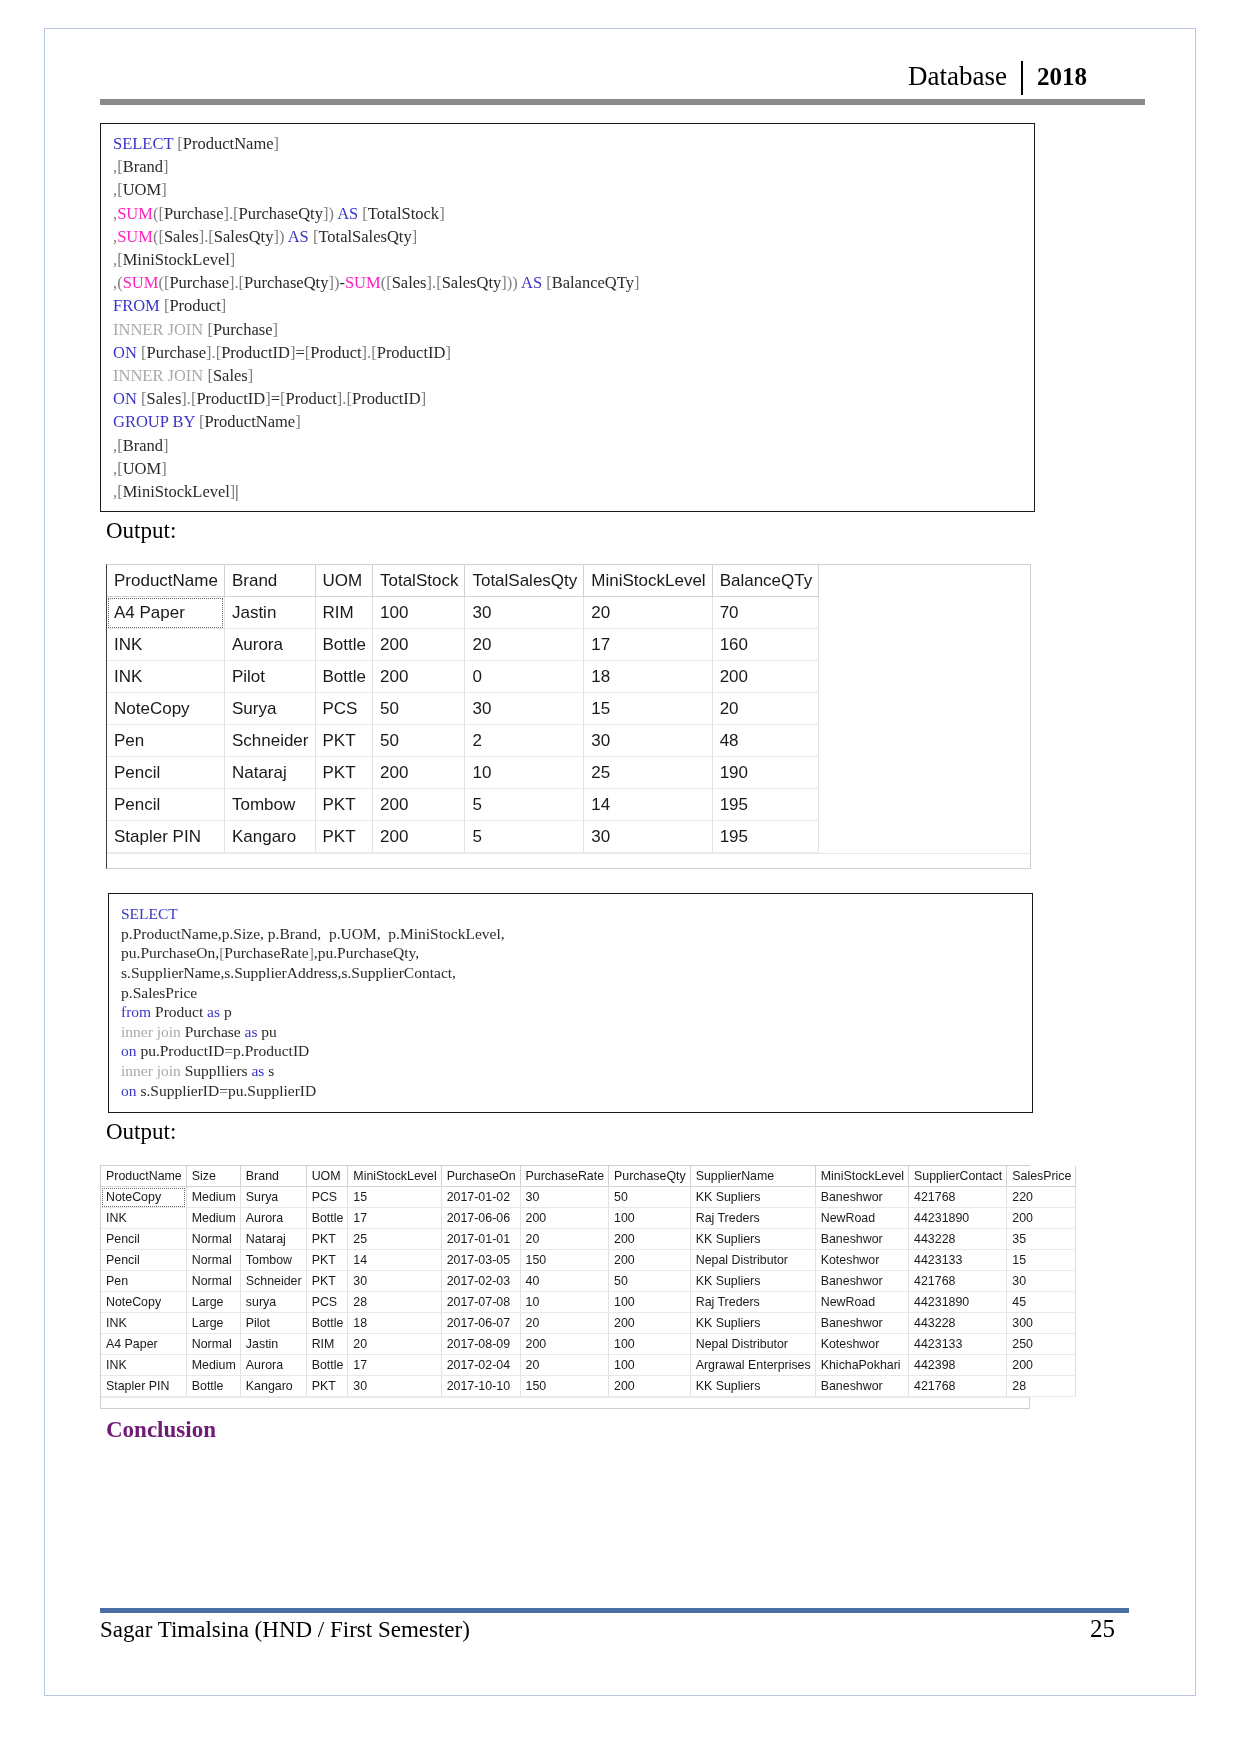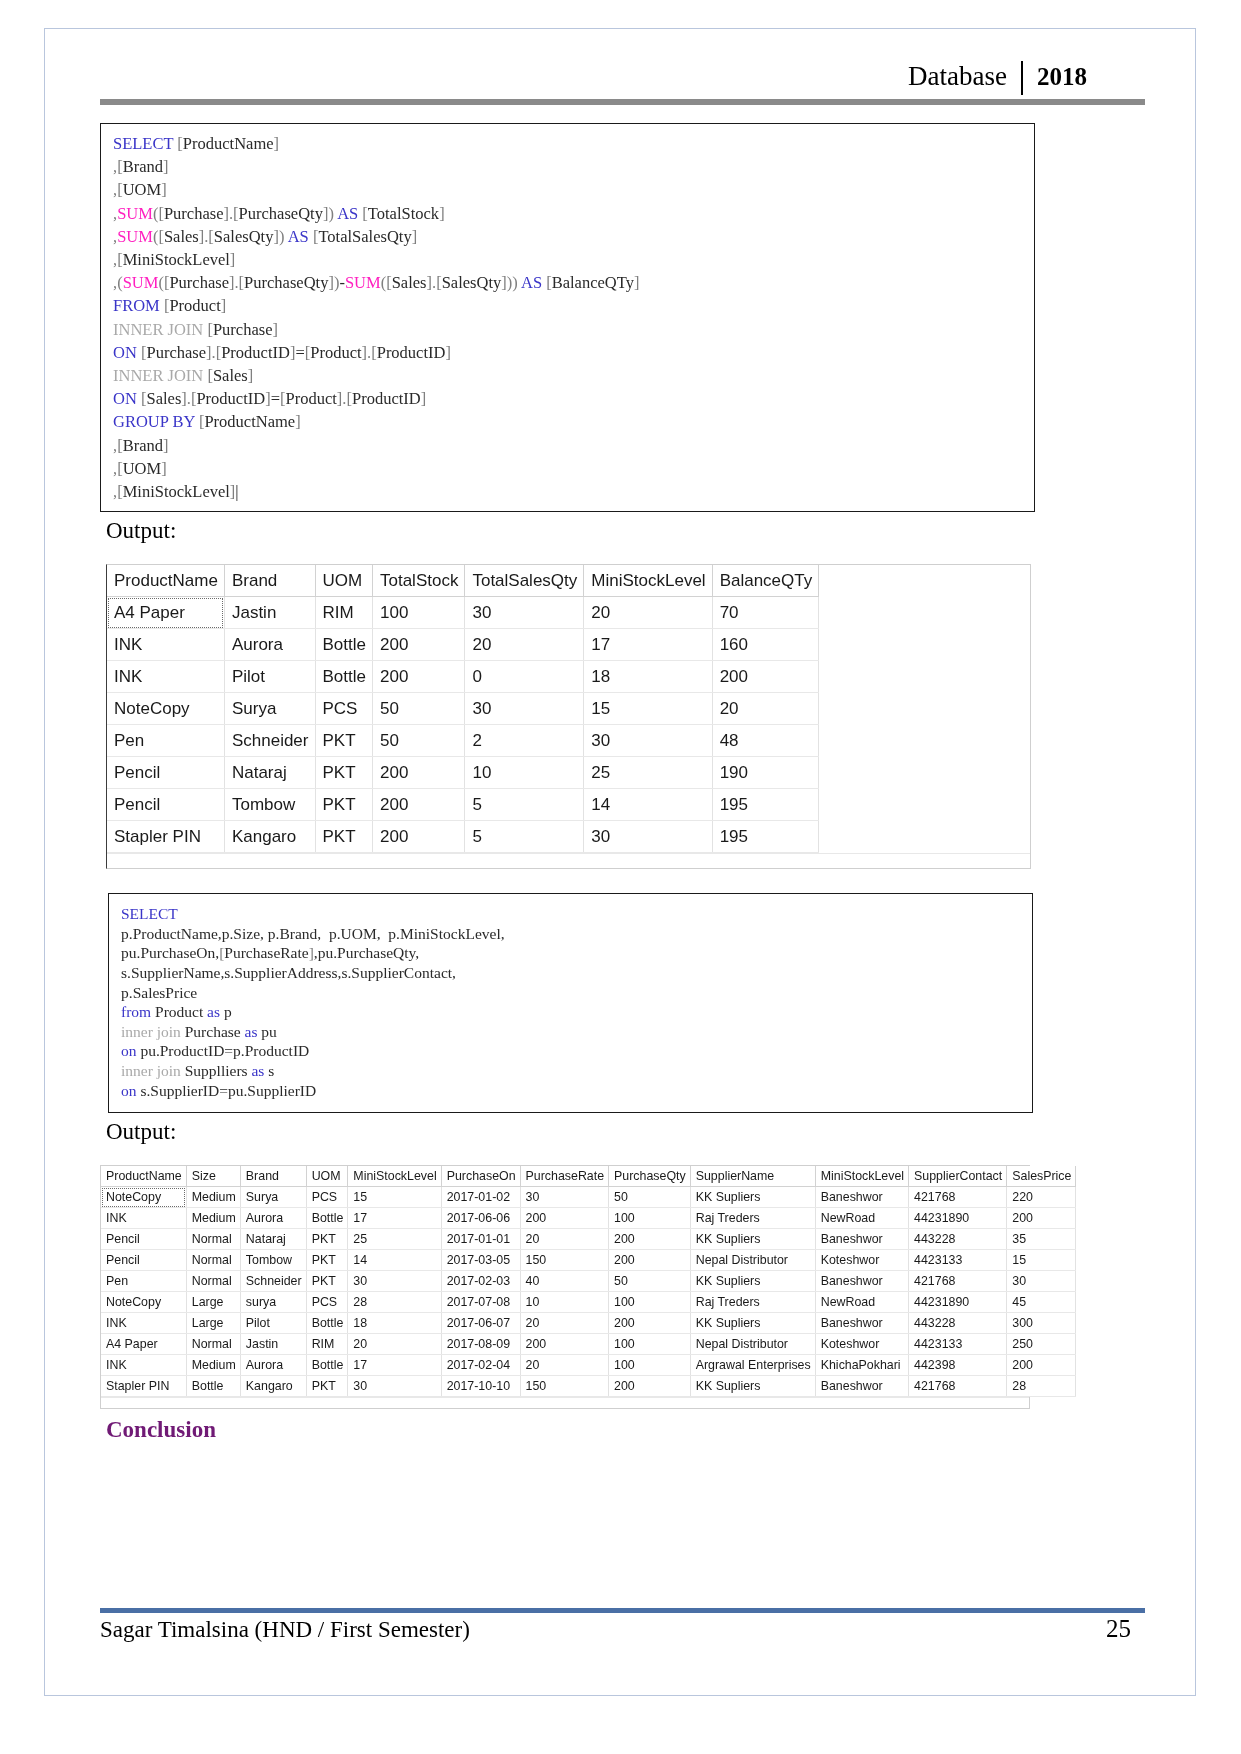--- a/index.html
+++ b/index.html
@@ -154,21 +154,21 @@
     height: 14px;
     background: #ffffff;
     border-top: 1px solid #e8e8e8;
   }
   .grid-foot.t2 { height: 10px; }
 
   
   .doc-footer {
     position: absolute;
     left: 55px;
-    right: 50px;
+    right: 66px;
     bottom: 52px;
     margin-top: 8px;
   }
   .footer-rule {
     height: 5px;
     background: #4a6fa5;
     width: 100%;
   }
   .footer-row {
     display: flex;

